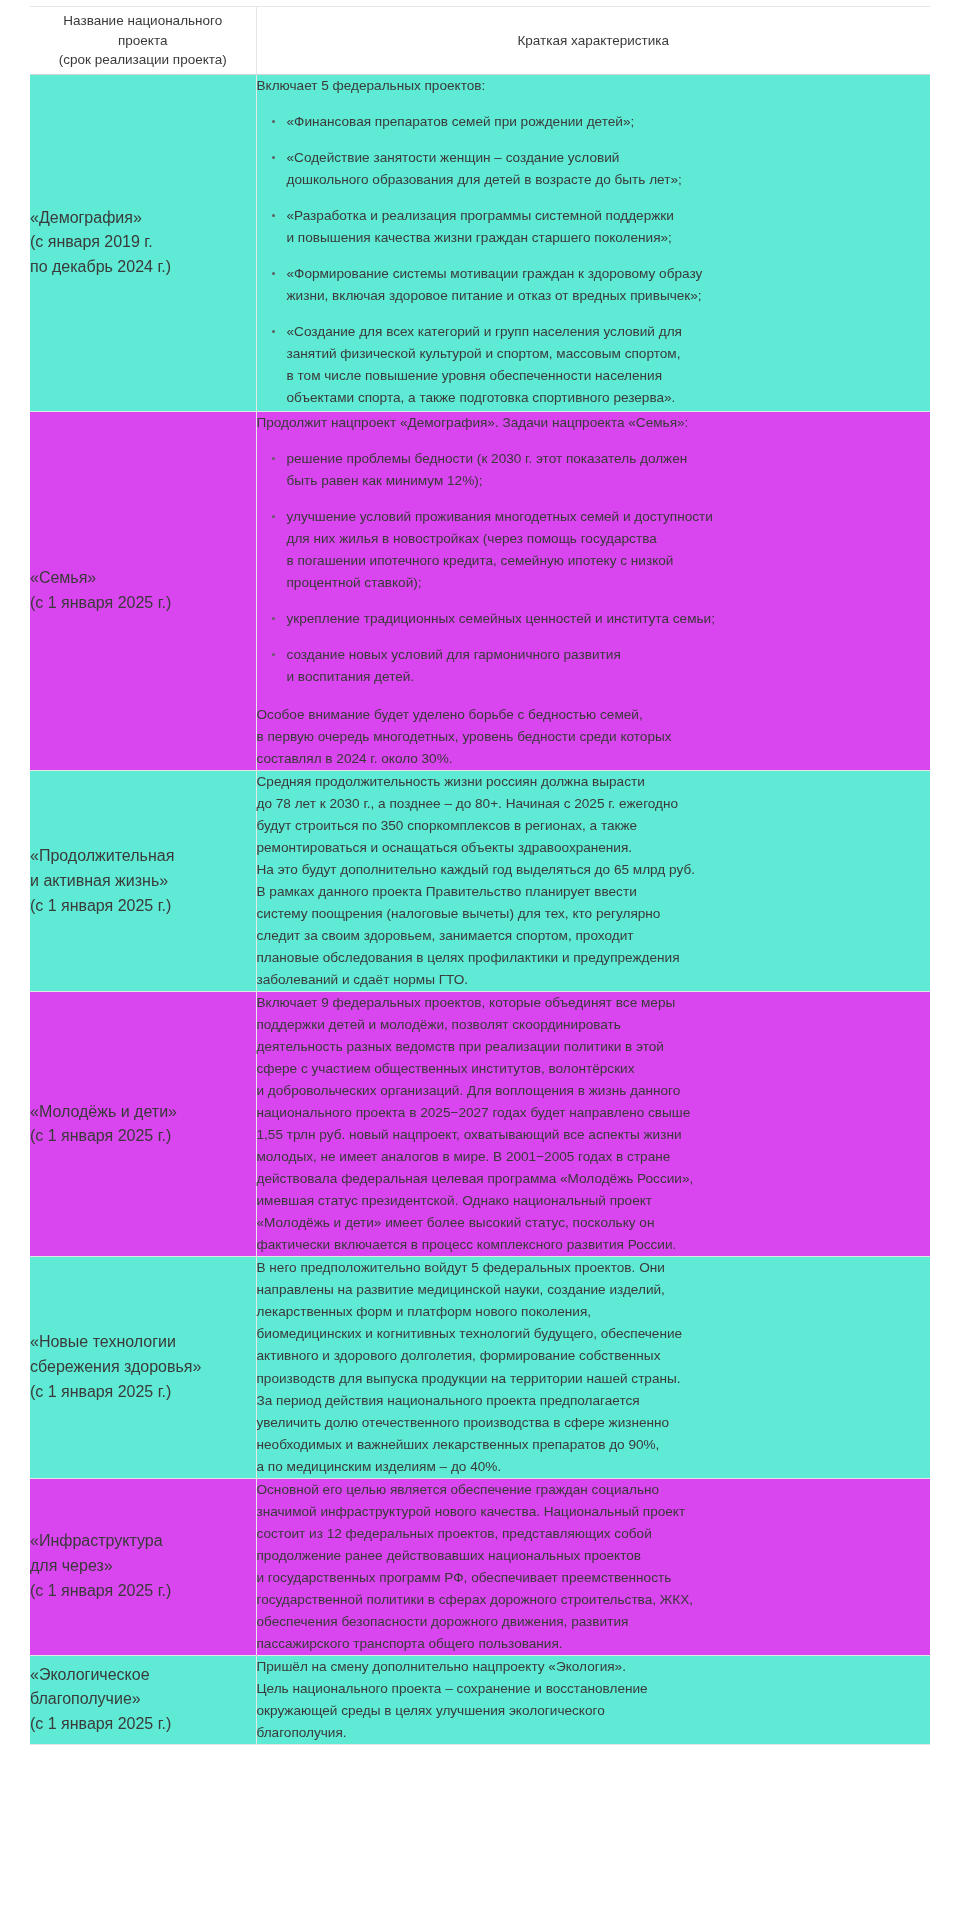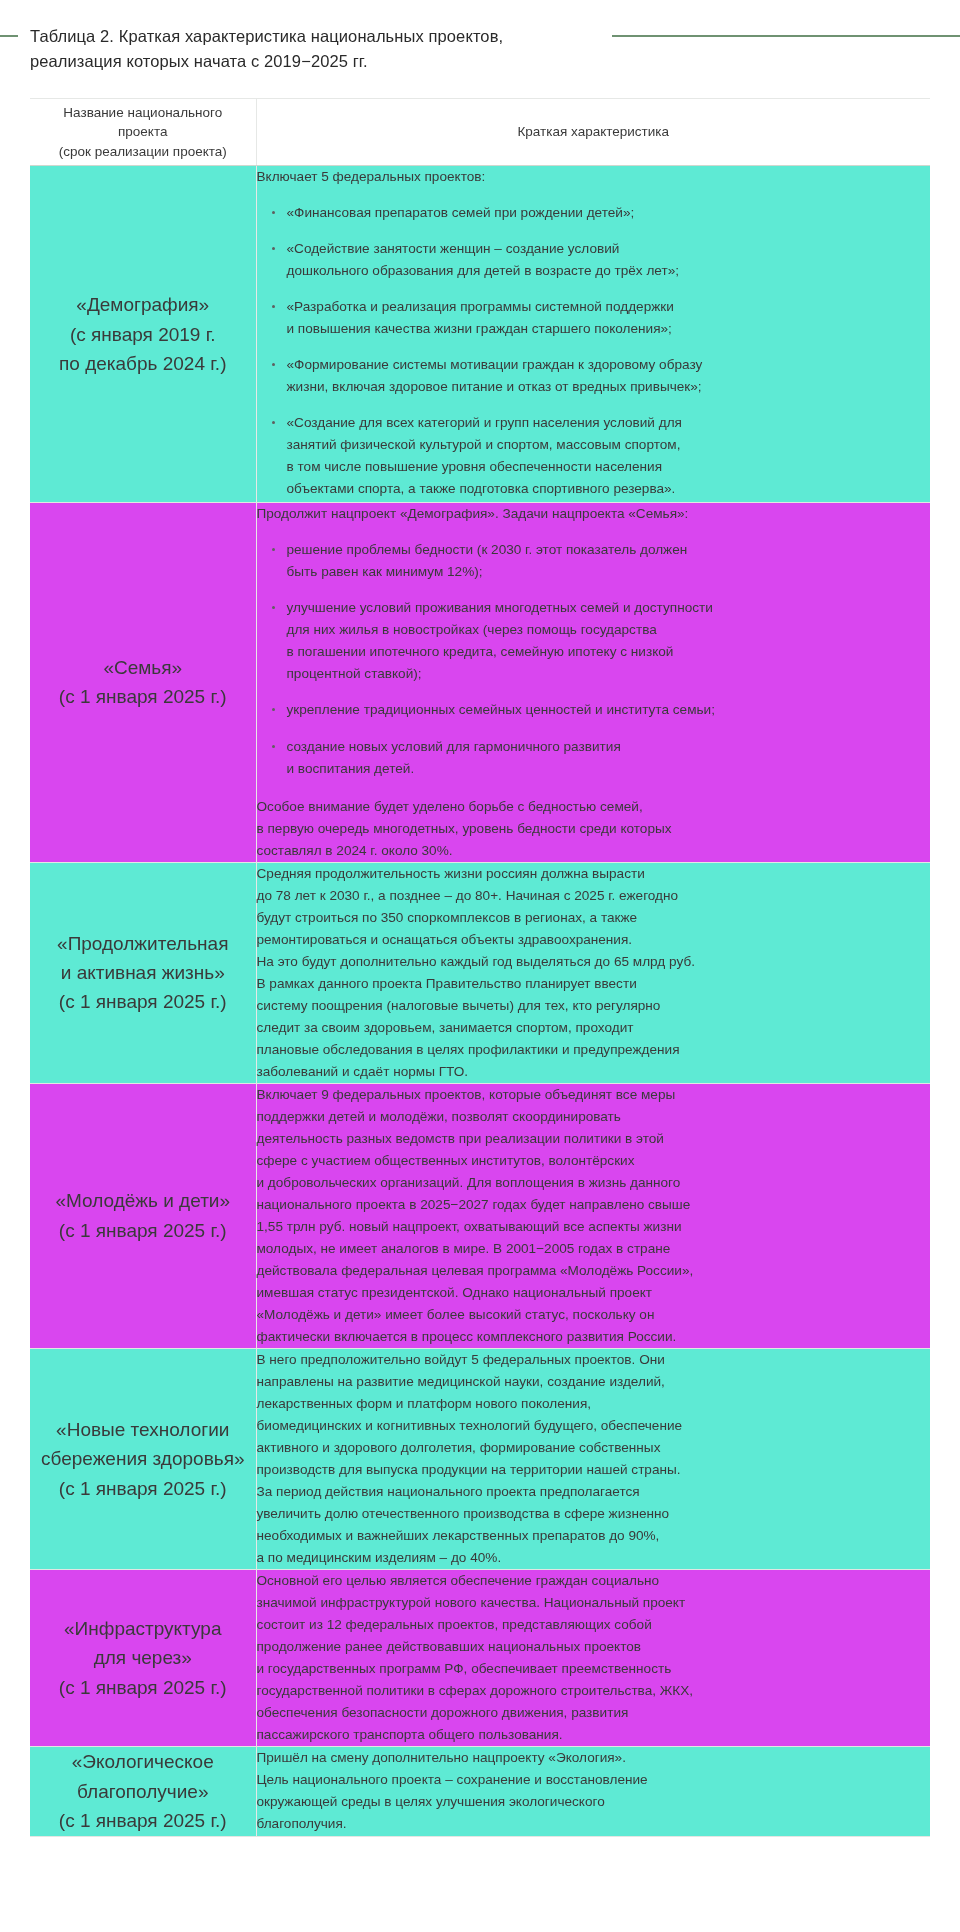--- a/index.html
+++ b/index.html
@@ -83,22 +83,22 @@
   }
   table.npt tbody tr.row-plain > td {
     background: #d946ef;
   }
   table.npt tbody td {
     border-bottom: 1px solid #e3e7e3;
     vertical-align: middle;
     padding: 0;
   }
   td.name-cell {
-    text-align: center;
-    font-size: 19px;
+    text-align: left;
+    font-size: 16px;
     line-height: 1.55;
     color: #3a3a3a;
     padding: 20px 14px;
     border-right: 1px solid #e6e8e6;
   }
   td.name-cell .nm-line { display: block; }
 
   td.desc-cell {
     padding: 18px 26px 20px 22px;
     font-size: 13.6px;
@@ -134,28 +134,20 @@
     border-radius: 50%;
     background: #5f5f5f;
   }
   tbody tr:last-child td { border-bottom: 1px solid #e3e7e3; }
 </style>
 </head>
 <body>
 
 <div class="page">
 
-  <div class="title-wrap">
-    <div class="rule-left"></div>
-    <div class="rule-right"></div>
-    <div class="table-title">
-      <span>Таблица 2. Краткая характеристика национальных проектов,</span><br>
-      <span>реализация которых начата с 2019−2025 гг.</span>
-    </div>
-  </div>
 
   <table class="npt">
     <colgroup>
       <col class="c1">
       <col class="c2">
     </colgroup>
     <thead>
       <tr>
         <th class="left-col">
           <span class="th-line">Название национального проекта</span>
@@ -169,21 +161,21 @@
           <td class="name-cell">
             <span class="nm-line">«Демография»</span>
             <span class="nm-line">(с января 2019 г.</span>
             <span class="nm-line">по декабрь 2024 г.)</span>
           </td>
           <td class="desc-cell">
             <p class="para">Включает 5 федеральных проектов:</p>
             <ul class="bullets">
               <li>«Финансовая препаратов семей при рождении детей»;</li>
               <li>«Содействие занятости женщин – создание условий
-дошкольного образования для детей в возрасте до трёх лет»;</li>
+дошкольного образования для детей в возрасте до быть лет»;</li>
               <li>«Разработка и реализация программы системной поддержки
 и повышения качества жизни граждан старшего поколения»;</li>
               <li>«Формирование системы мотивации граждан к здоровому образу
 жизни, включая здоровое питание и отказ от вредных привычек»;</li>
               <li>«Создание для всех категорий и групп населения условий для
 занятий физической культурой и спортом, массовым спортом,
 в том числе повышение уровня обеспеченности населения
 объектами спорта, а также подготовка спортивного резерва».</li>
             </ul>
           </td>

